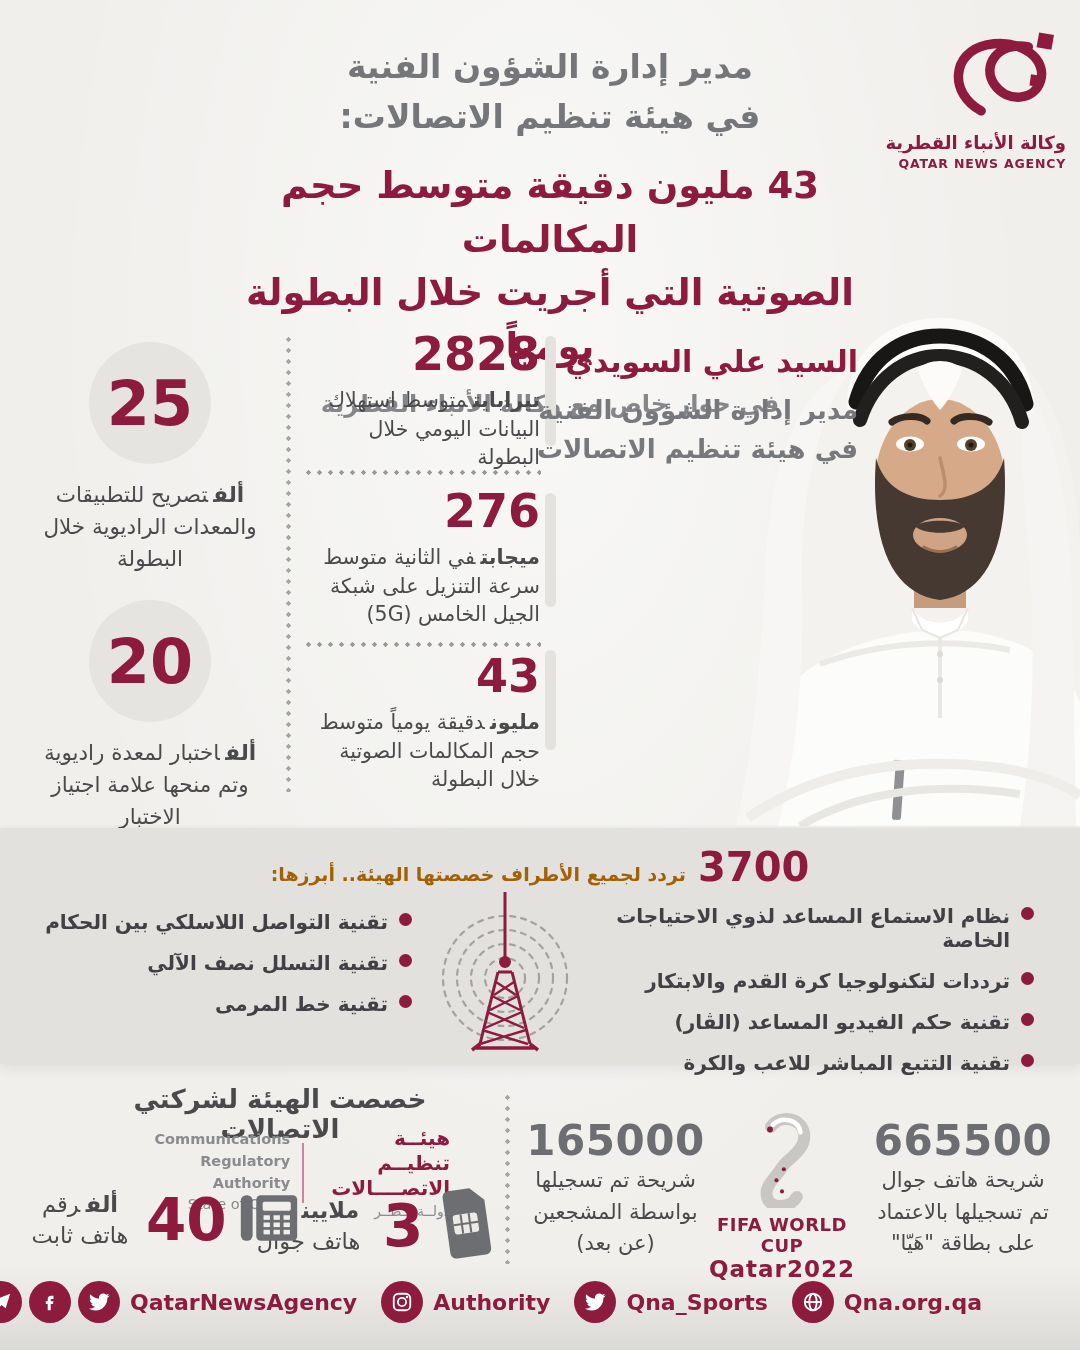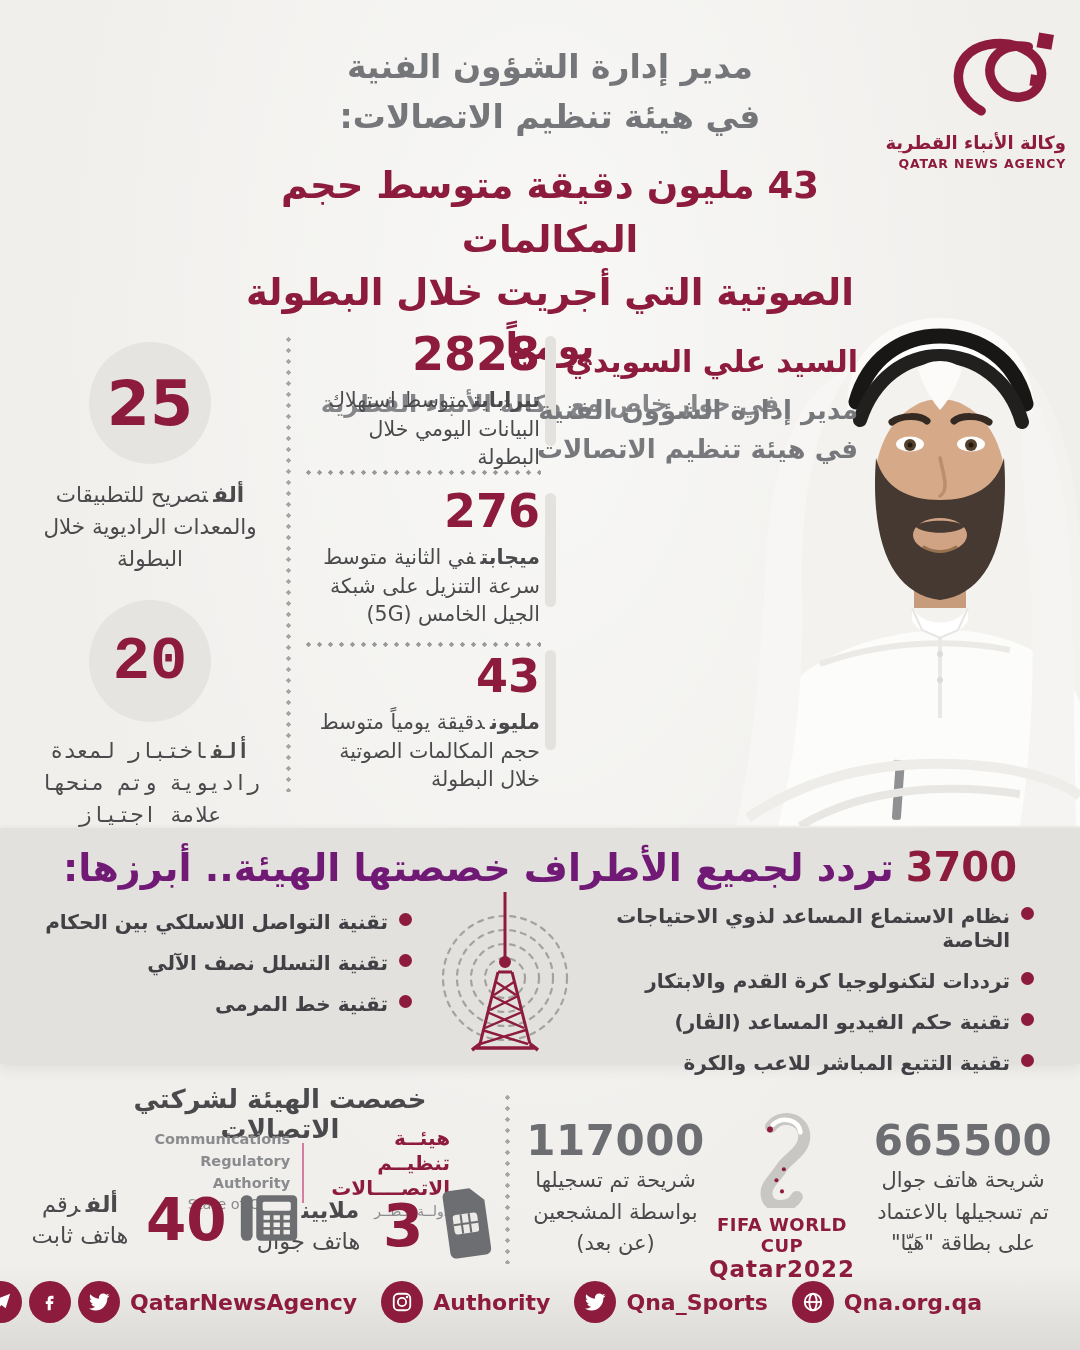--- a/index.html
+++ b/index.html
@@ -17,21 +17,21 @@
   .qna-logo { position:absolute; top:26px; right:14px; width:214px; text-align:right; color:#8d1b3d; z-index:3; }
   .qna-logo .ar { font-size:18px; font-weight:bold; direction:rtl; margin-top:2px; }
   .qna-logo .en { font-size:12.5px; font-weight:bold; letter-spacing:.8px; margin-top:3px; }
   
   .header { position:absolute; left:225px; top:42px; width:650px; text-align:center; direction:rtl; z-index:2; }
   .header .title { font-size:33px; font-weight:bold; color:#75767a; line-height:1.5; }
   .header .headline { font-size:37px; font-weight:bold; color:#8d1b3d; line-height:1.45; margin-top:18px; }
   .header .subtitle { font-size:24px; font-weight:bold; color:#85868a; margin-top:16px; }
   
   .lstat { position:absolute; width:230px; text-align:center; direction:rtl; z-index:2; }
-  .lstat1 { left:35px; top:342px; } .lstat2 { left:35px; top:600px;font-family:Liberation Mono, monospace; }
+  .lstat1 { left:35px; top:342px; } .lstat2 { left:35px; top:600px; }
   .lcircle { width:122px; height:122px; border-radius:50%; background:#e6e4e1; margin:0 auto;
              display:flex; align-items:center; justify-content:center; }
   .lcircle .num { font-size:62px; font-weight:bold; color:#8d1b3d; }
   .lcap { margin-top:15px; font-size:21.5px; color:#4a4a4c; line-height:1.48; }
   .bword { font-weight:bold; margin-left:.25em; }
   
   .vdots { position:absolute; width:5px;
     background-image:radial-gradient(circle, #a6a5a3 2px, transparent 2.3px);
     background-size:5px 11px; background-repeat:repeat-y; z-index:2; }
   .vsep-left { left:286px; top:334px; height:458px; }
@@ -51,21 +51,21 @@
   
   .portrait { position:absolute; right:0; top:298px; width:460px; height:528px; z-index:1; }
   .person { position:absolute; right:222px; top:344px; width:330px; direction:rtl; text-align:right; z-index:2; }
   .person .pname { font-size:30px; font-weight:bold; color:#8d1b3d; margin-bottom:12px; }
   .person .prole { font-size:26px; font-weight:bold; color:#77787b; line-height:1.5; }
   
   .band { position:absolute; left:0; top:828px; width:1080px; height:236px; background:#e3e1de;
           box-shadow:0 6px 12px rgba(0,0,0,.06), 0 -1px 4px rgba(0,0,0,.04); z-index:3; }
   .band-head { text-align:center; direction:rtl; padding-top:16px; }
   .band-head .val { font-size:40px; font-weight:bold; color:#8d1b3d; margin-left:.3em; }
-  .band-head .txt { font-size:38px; font-weight:bold; color:#701a75; }
+  .band-head .txt { font-size:19px; font-weight:bold; color:#a16207; }
   .blist { position:absolute; direction:rtl; list-style:none; }
   .blist li { position:relative; font-size:20px; font-weight:bold; color:#414044; line-height:1.2;
               margin-bottom:17px; padding-right:24px; text-align:right; }
   .blist li::before { content:''; position:absolute; right:0; top:3px; width:13px; height:13px;
               border-radius:50%; background:#8d1b3d; }
   .blist-right { right:46px; top:76px; width:470px; }
   .blist-left { left:22px; top:82px; width:390px; }
   .tower { position:absolute; left:428px; top:58px; width:155px; height:168px; }
   
   .bottom-heading { position:absolute; left:105px; top:1084px; width:350px; text-align:center;
@@ -309,21 +309,21 @@
             <rect x="38" y="42" width="7" height="5"></rect>
             <rect x="49" y="42" width="7" height="5"></rect>
         </g>
       </svg>
     </span>
   </div>
 
   <div class="vdots vsep-bottom"></div>
 
   <div class="gstat gstat-fans">
-    <div class="gnum">117000</div>
+    <div class="gnum">165000</div>
     <div class="gl">شريحة تم تسجيلها</div>
     <div class="gl">بواسطة المشجعين</div>
     <div class="gl">(عن بعد)</div>
   </div>
 
   <div class="fifa">
     <span>
       <svg width="74" height="96" viewBox="0 0 80 104">
         <path d="M28,16 C38,2 62,6 64,24 C66,42 46,50 40,60 C32,73 20,80 24,93 C28,106 50,104 56,92" stroke="#c9c7c4" stroke-width="13" fill="none" stroke-linecap="round"></path>
         <path d="M30,14 C40,4 58,8 60,22" stroke="#ffffff" stroke-width="5" fill="none" stroke-linecap="round"></path>

